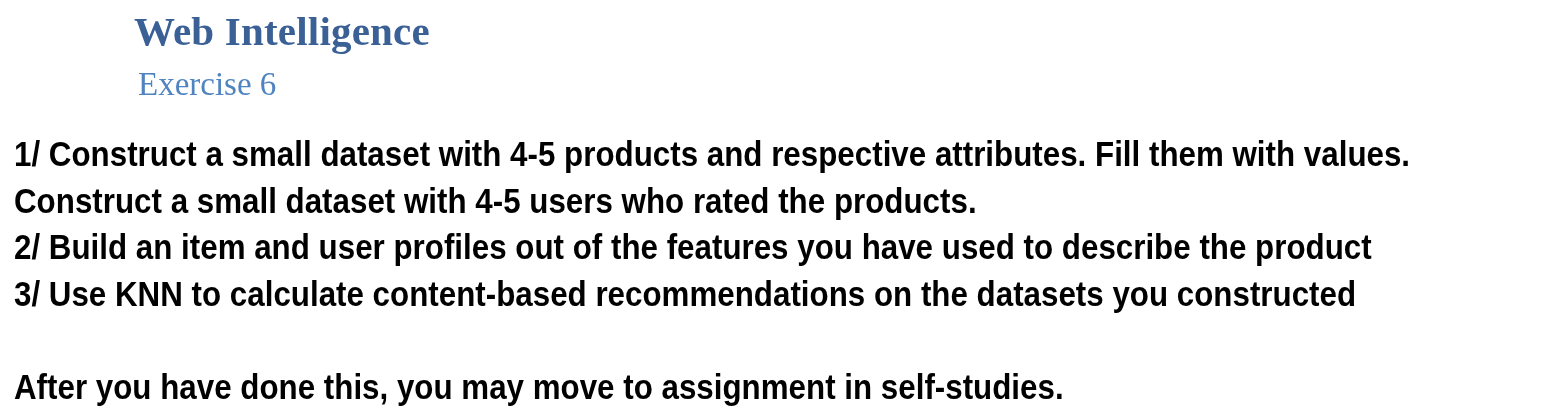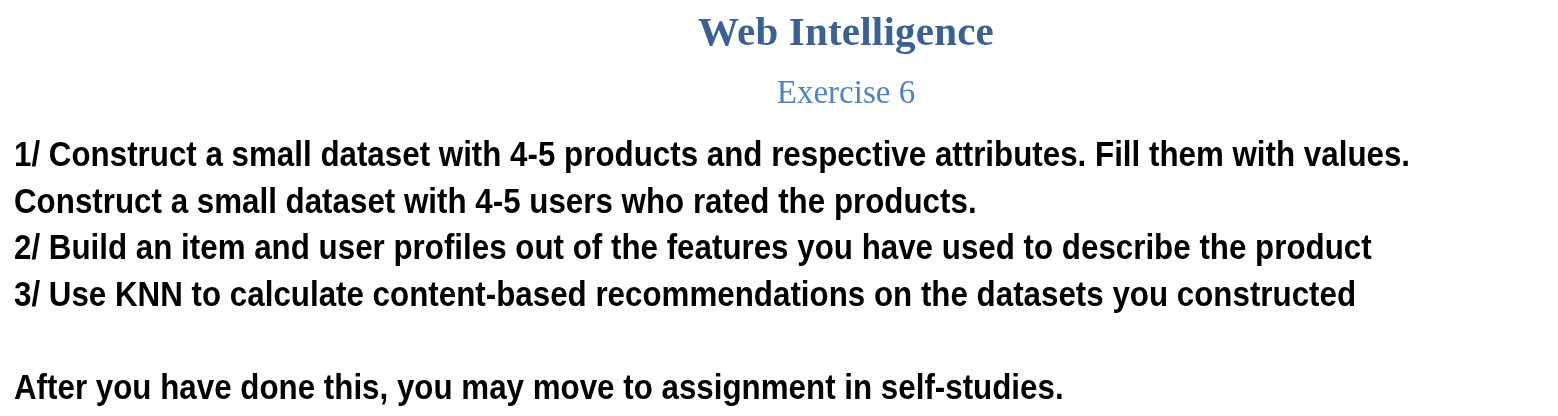--- a/index.html
+++ b/index.html
@@ -20,41 +20,40 @@
     height: 416px;
     background: #ffffff;
   }
 
   
   .heading-block {
     position: absolute;
     left: 134px;
     top: 6px;
     width: 1424px;
-    text-align: center;
   }
 
   .slide-title {
     font-family: "Liberation Serif", "DejaVu Serif", serif;
     font-weight: bold;
     font-size: 41px;
     line-height: 50px;
     color: #3a6096;
     letter-spacing: 0.2px;
     margin: 0;
     white-space: nowrap;
   }
 
   .slide-subtitle {
     font-family: "Liberation Serif", "DejaVu Serif", serif;
     font-weight: normal;
     font-size: 33px;
     line-height: 44px;
     color: #5084c1;
-    margin: 12px;
+    margin: 4px;
     padding-top: 2px;
     white-space: nowrap;
   }
 
   
   .body-block {
     position: absolute;
     left: 14px;
     top: 131px;
     width: 1544px;

